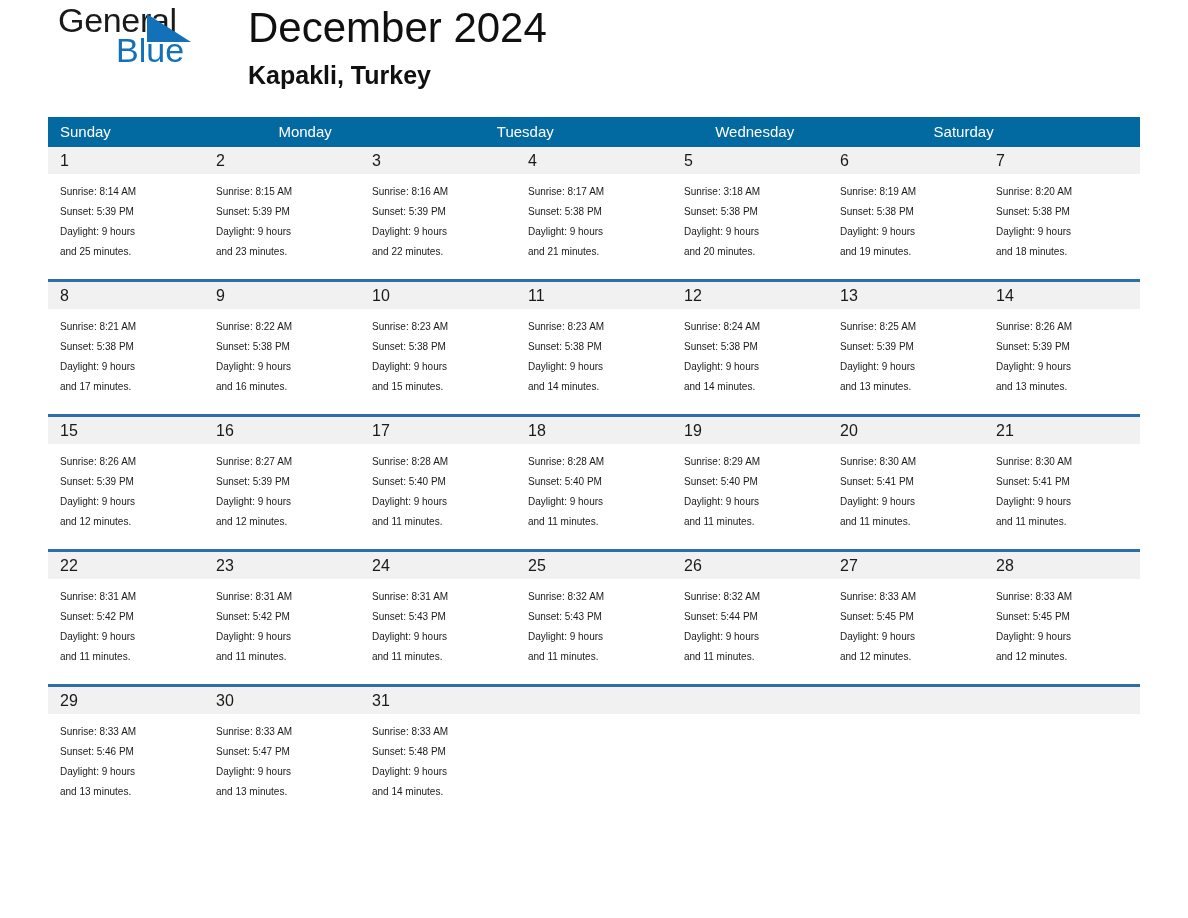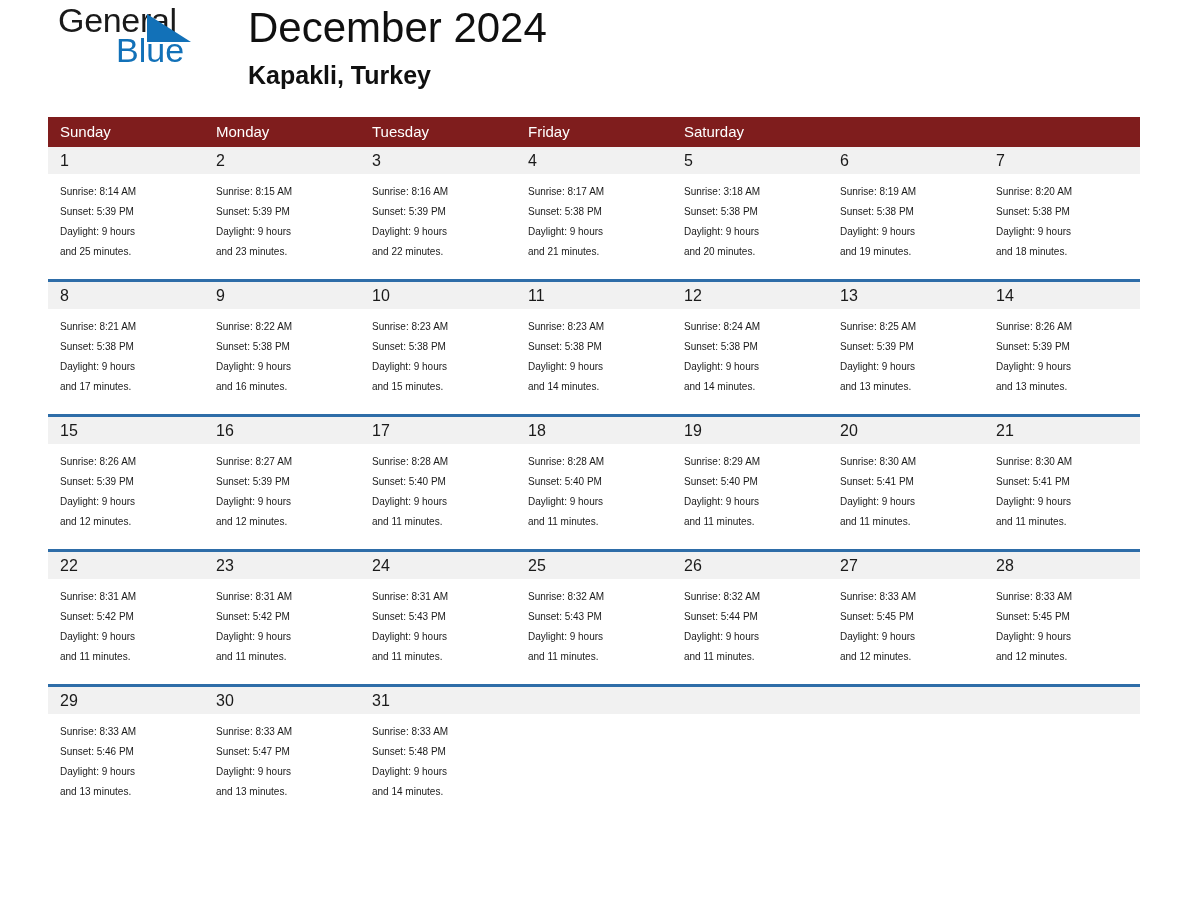--- a/index.html
+++ b/index.html
@@ -84,22 +84,22 @@
     white-space: nowrap;
   }
 
   
   .calendar {
     width: 1092px;
     margin-top: 7px;
   }
   .week-head {
     display: grid;
-    grid-template-columns: repeat(7, 1fr);
-    background: #7f1d1d;
+    grid-template-columns: repeat(5, 1fr);
+    background: #0369a1;
     height: 30px;
   }
   .week-head .dow {
     color: #ffffff;
     font-size: 15px;
     line-height: 30px;
     padding-left: 12px;
     white-space: nowrap;
   }
   .week {
@@ -158,21 +158,21 @@
       <div class="cal-subtitle">Kapakli, Turkey</div>
     </div>
 
   </div>
 
   <div class="calendar">
     <div class="week-head">
         <div class="dow">Sunday</div>
         <div class="dow">Monday</div>
         <div class="dow">Tuesday</div>
-        <div class="dow">Friday</div>
+        <div class="dow">Wednesday</div>
         <div class="dow">Saturday</div>
       </div>
     <div id="weeks-container">
         <div class="week">
           <div class="cell">
             <span class="daynum">1</span>
             <div class="info">
               <div>Sunrise: 8:14 AM</div>
               <div>Sunset: 5:39 PM</div>
               <div>Daylight: 9 hours</div>

